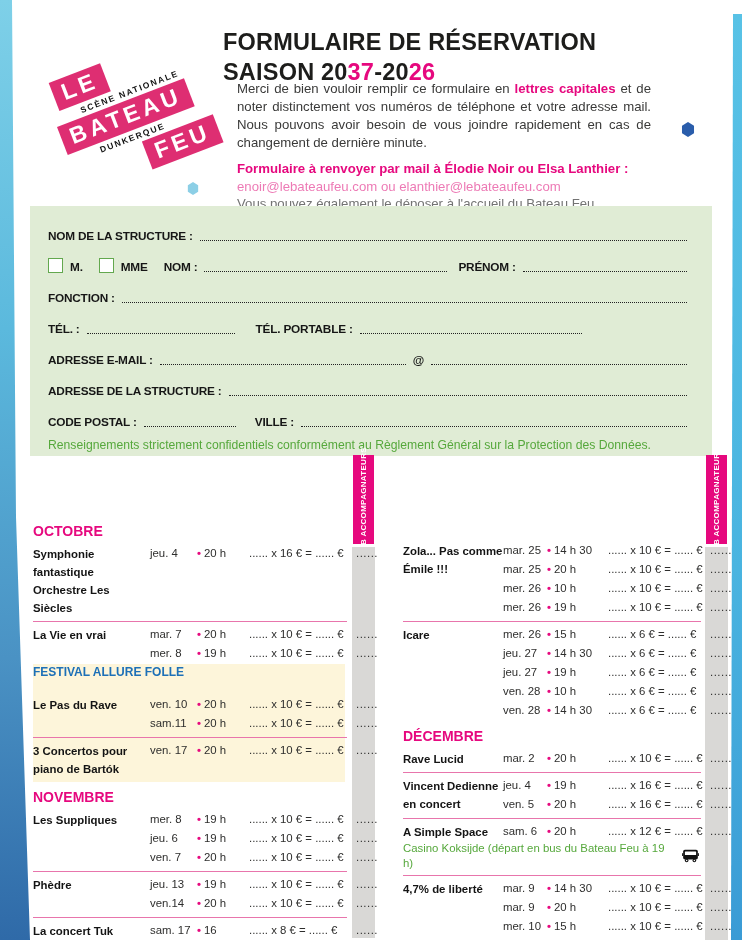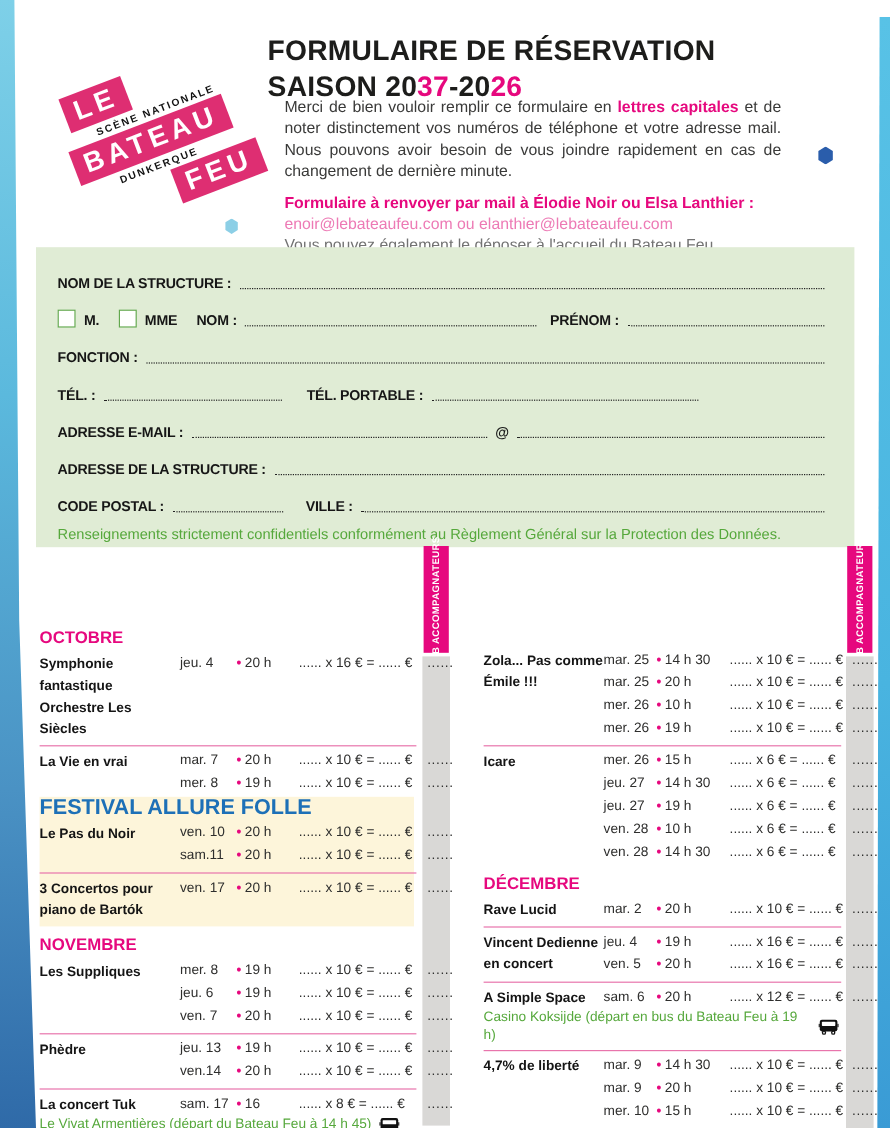--- a/index.html
+++ b/index.html
@@ -74,21 +74,21 @@
   .nb-strip{position:absolute;top:547px;width:23px;background:var(--gray-strip);}
   .nb-strip-left{left:352px;height:391px;}
   .nb-strip-right{left:705px;height:393px;}
 
   
   .prog-col{position:absolute;display:flex;flex-direction:column;}
   .col-left{left:33px;top:524px;width:342px;--titleW:117px;--dateW:47px;--timeW:52px;--nbW:23px;}
   .col-right{left:403px;top:540px;width:326px;--titleW:100px;--dateW:44px;--timeW:61px;--nbW:23px;}
   .month{font-size:14px;line-height:15px;font-weight:bold;color:var(--pink);margin:8px 0 4px;}
   .month:first-child{margin-top:0;}
-  .month-blue{color:var(--blue-header);font-size:18px;margin:2px 0 4px;}
+  .month-blue{color:var(--blue-header);font-size:12px;margin:2px 0 14px;}
   .divider{border-top:1.3px solid var(--divider);margin:2.5px 0;width:calc(100% - 28px);}
   .event-block{display:grid;grid-template-columns:var(--titleW) 1fr;padding:1px 0;}
   .ev-title{font-weight:bold;font-size:11.4px;line-height:18px;color:#141414;padding-top:1px;}
   .ev-row{display:grid;grid-template-columns:var(--dateW) var(--timeW) 1fr var(--nbW);
     align-items:baseline;line-height:19px;font-size:11.4px;color:#2e2e2d;}
   .ev-date{white-space:nowrap;}
   .ev-time{white-space:nowrap;}
   .blt{color:var(--pink);font-weight:bold;margin-right:3px;}
   .ev-price{white-space:pre;font-size:11.4px;color:#2e2e2d;}
   .ev-nb{padding-left:4px;font-size:11.4px;color:#2e2e2d;letter-spacing:0.5px;}
@@ -208,21 +208,21 @@
           <span class="ev-date">mer. 8</span>
           <span class="ev-time"><span class="blt">•</span>19 h</span>
           <span class="ev-price">...... x 10 € = ...... €</span>
           <span class="ev-nb">......</span>
         </div>
       </div>
     </div>
     <div class="festival">
       <div class="month month-blue">FESTIVAL ALLURE FOLLE</div>
       <div class="event-block">
-        <div class="ev-title">Le Pas du Noir</div>
+        <div class="ev-title">Le Pas du Rave</div>
         <div class="ev-rows">
           <div class="ev-row">
             <span class="ev-date">ven. 10</span>
             <span class="ev-time"><span class="blt">•</span>20 h</span>
             <span class="ev-price">...... x 10 € = ...... €</span>
             <span class="ev-nb">......</span>
           </div>
           <div class="ev-row">
             <span class="ev-date">sam.11</span>
             <span class="ev-time"><span class="blt">•</span>20 h</span>

